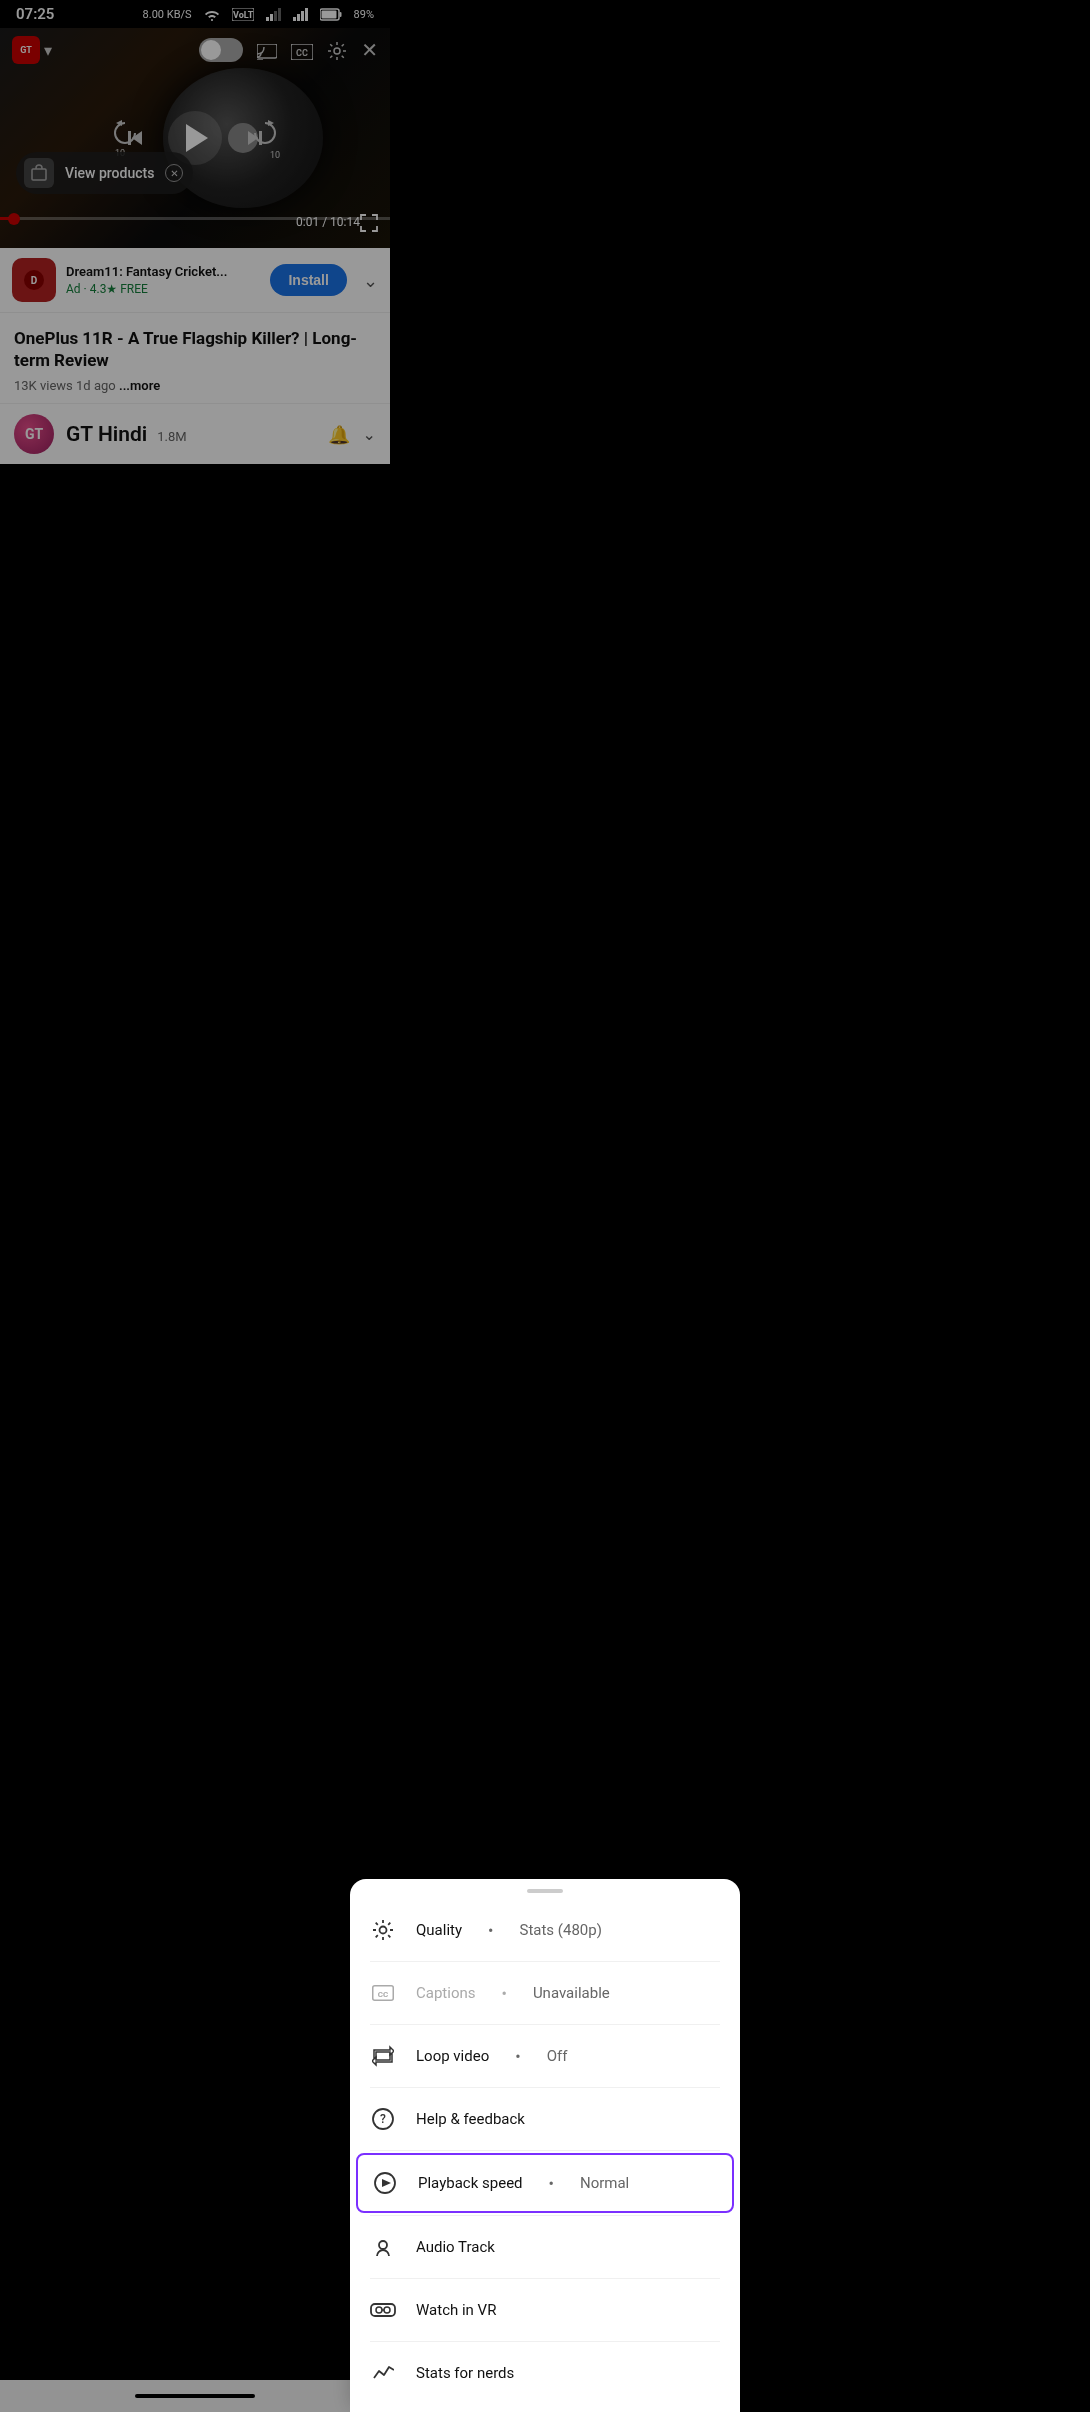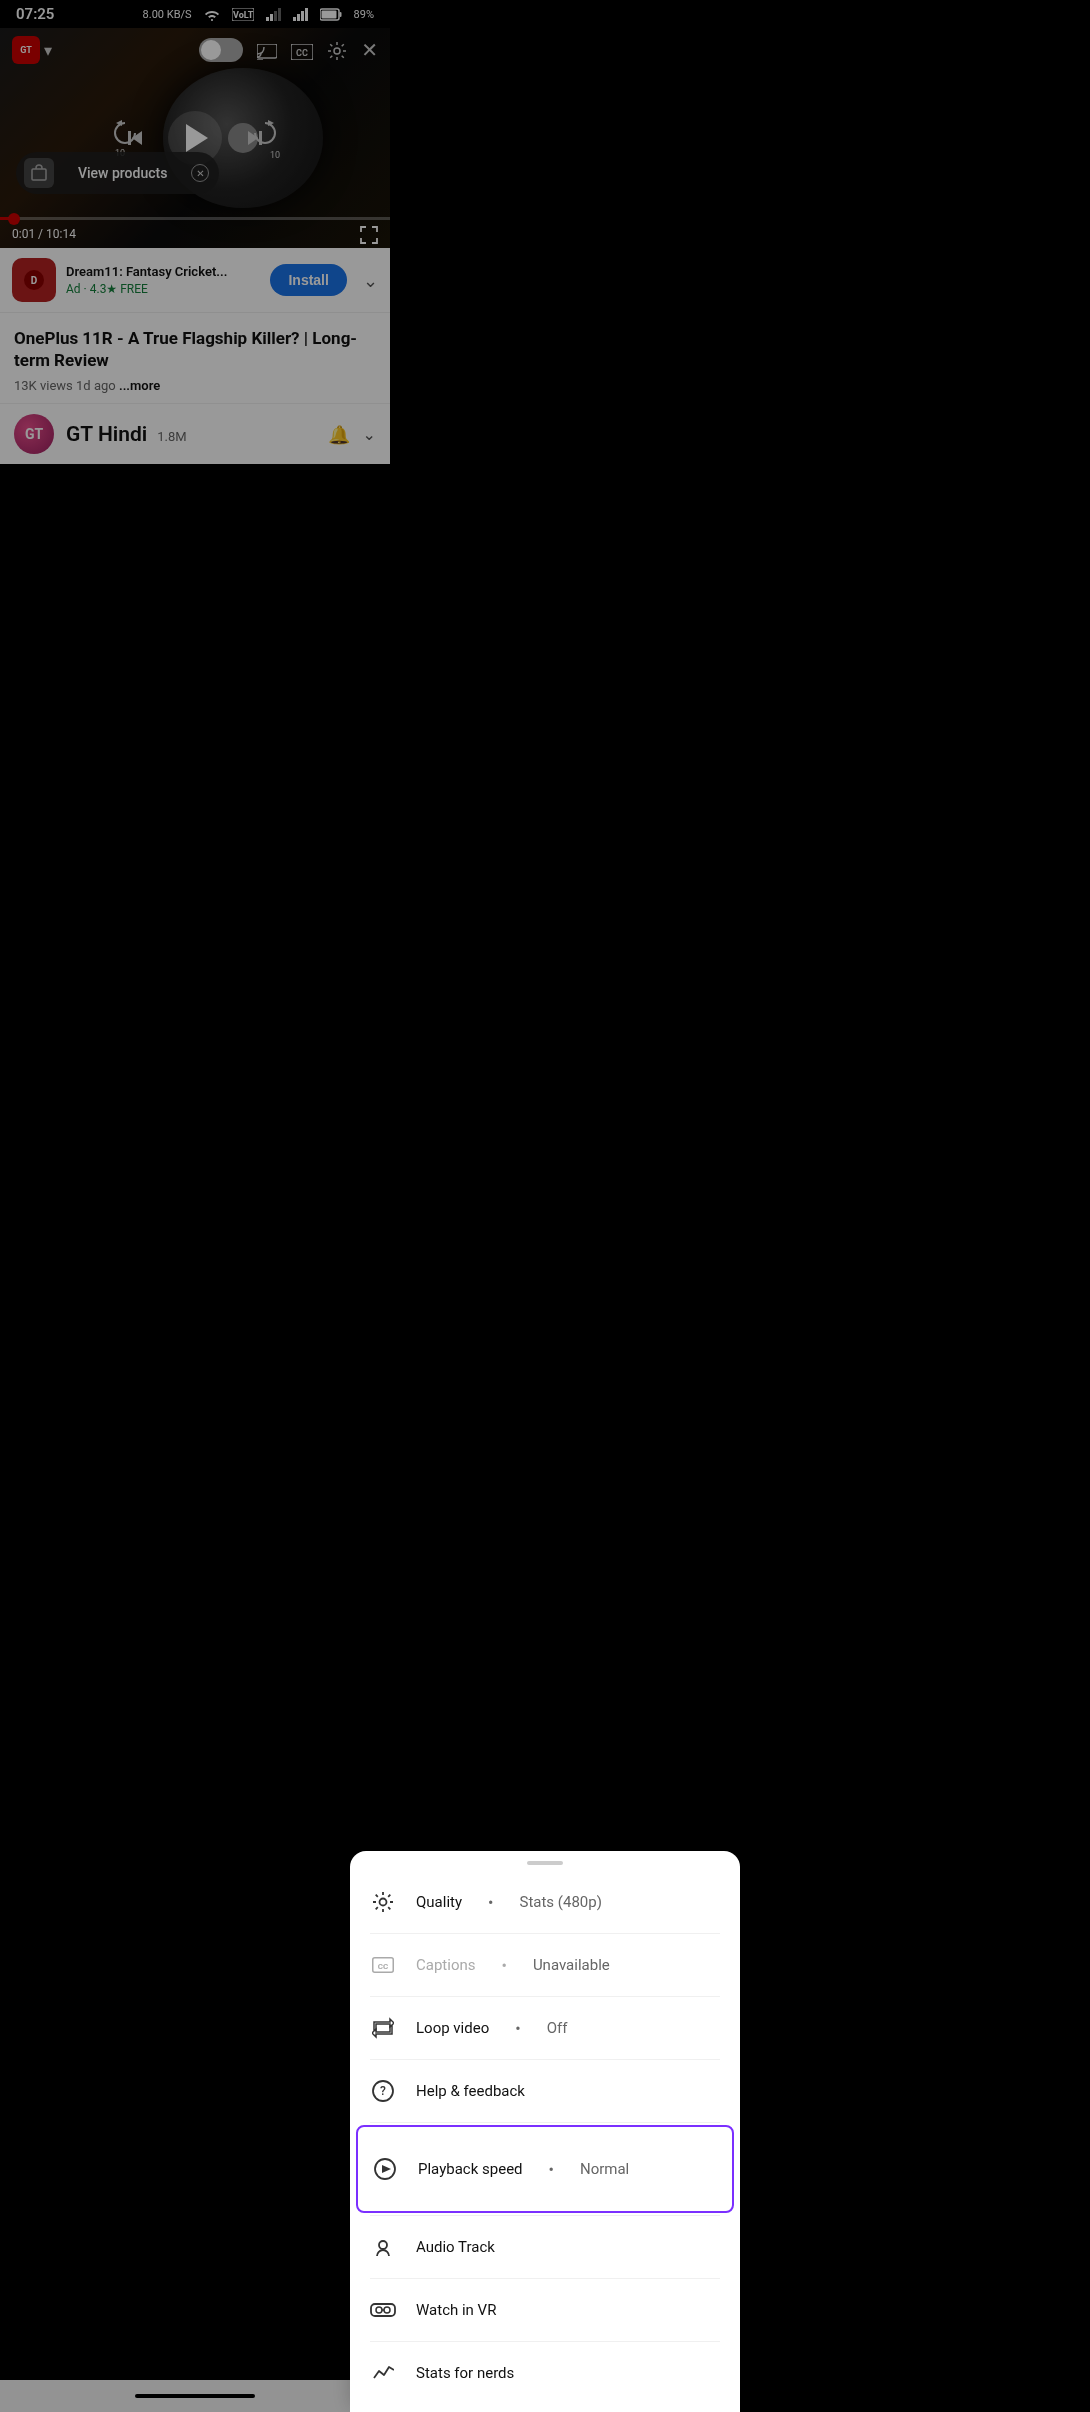--- a/index.html
+++ b/index.html
@@ -180,21 +180,21 @@
     }
 
     
     .view-products-badge {
       position: absolute;
       bottom: 54px;
       left: 16px;
       z-index: 6;
       display: flex;
       align-items: center;
-      gap: 24px;
+      gap: 11px;
       background: rgba(30,30,30,0.85);
       border-radius: 24px;
       padding: 6px 10px 6px 8px;
     }
     .vp-icon {
       width: 30px;
       height: 30px;
       background: #444;
       border-radius: 6px;
       display: flex;
@@ -241,24 +241,24 @@
       background: #cc0000;
       border-radius: 50%;
       position: absolute;
       top: -4.5px;
       left: 2%;
     }
 
     
     .video-bottom-bar {
       position: absolute;
-      bottom: 4px;
+      bottom: 16px;
       left: 0; right: 0;
       display: flex;
-      justify-content: space-between;
+      justify-content: flex-end;
       align-items: center;
       padding: 0 12px;
       z-index: 6;
     }
     .time-text {
       color: #fff;
       font-size: 12px;
     }
     .fullscreen-icon {
       color: #fff;
@@ -411,21 +411,21 @@
       display: flex;
       align-items: center;
       padding: 18px 20px;
       gap: 20px;
       cursor: pointer;
     }
     .sheet-item.highlighted {
       border: 2.5px solid #7b2fff;
       border-radius: 8px;
       margin: 2px 6px;
-      padding: 29px 14px;
+      padding: 15px 14px;
     }
     .sheet-icon {
       width: 26px;
       height: 26px;
       display: flex;
       align-items: center;
       justify-content: center;
       color: #333;
       flex-shrink: 0;
     }

